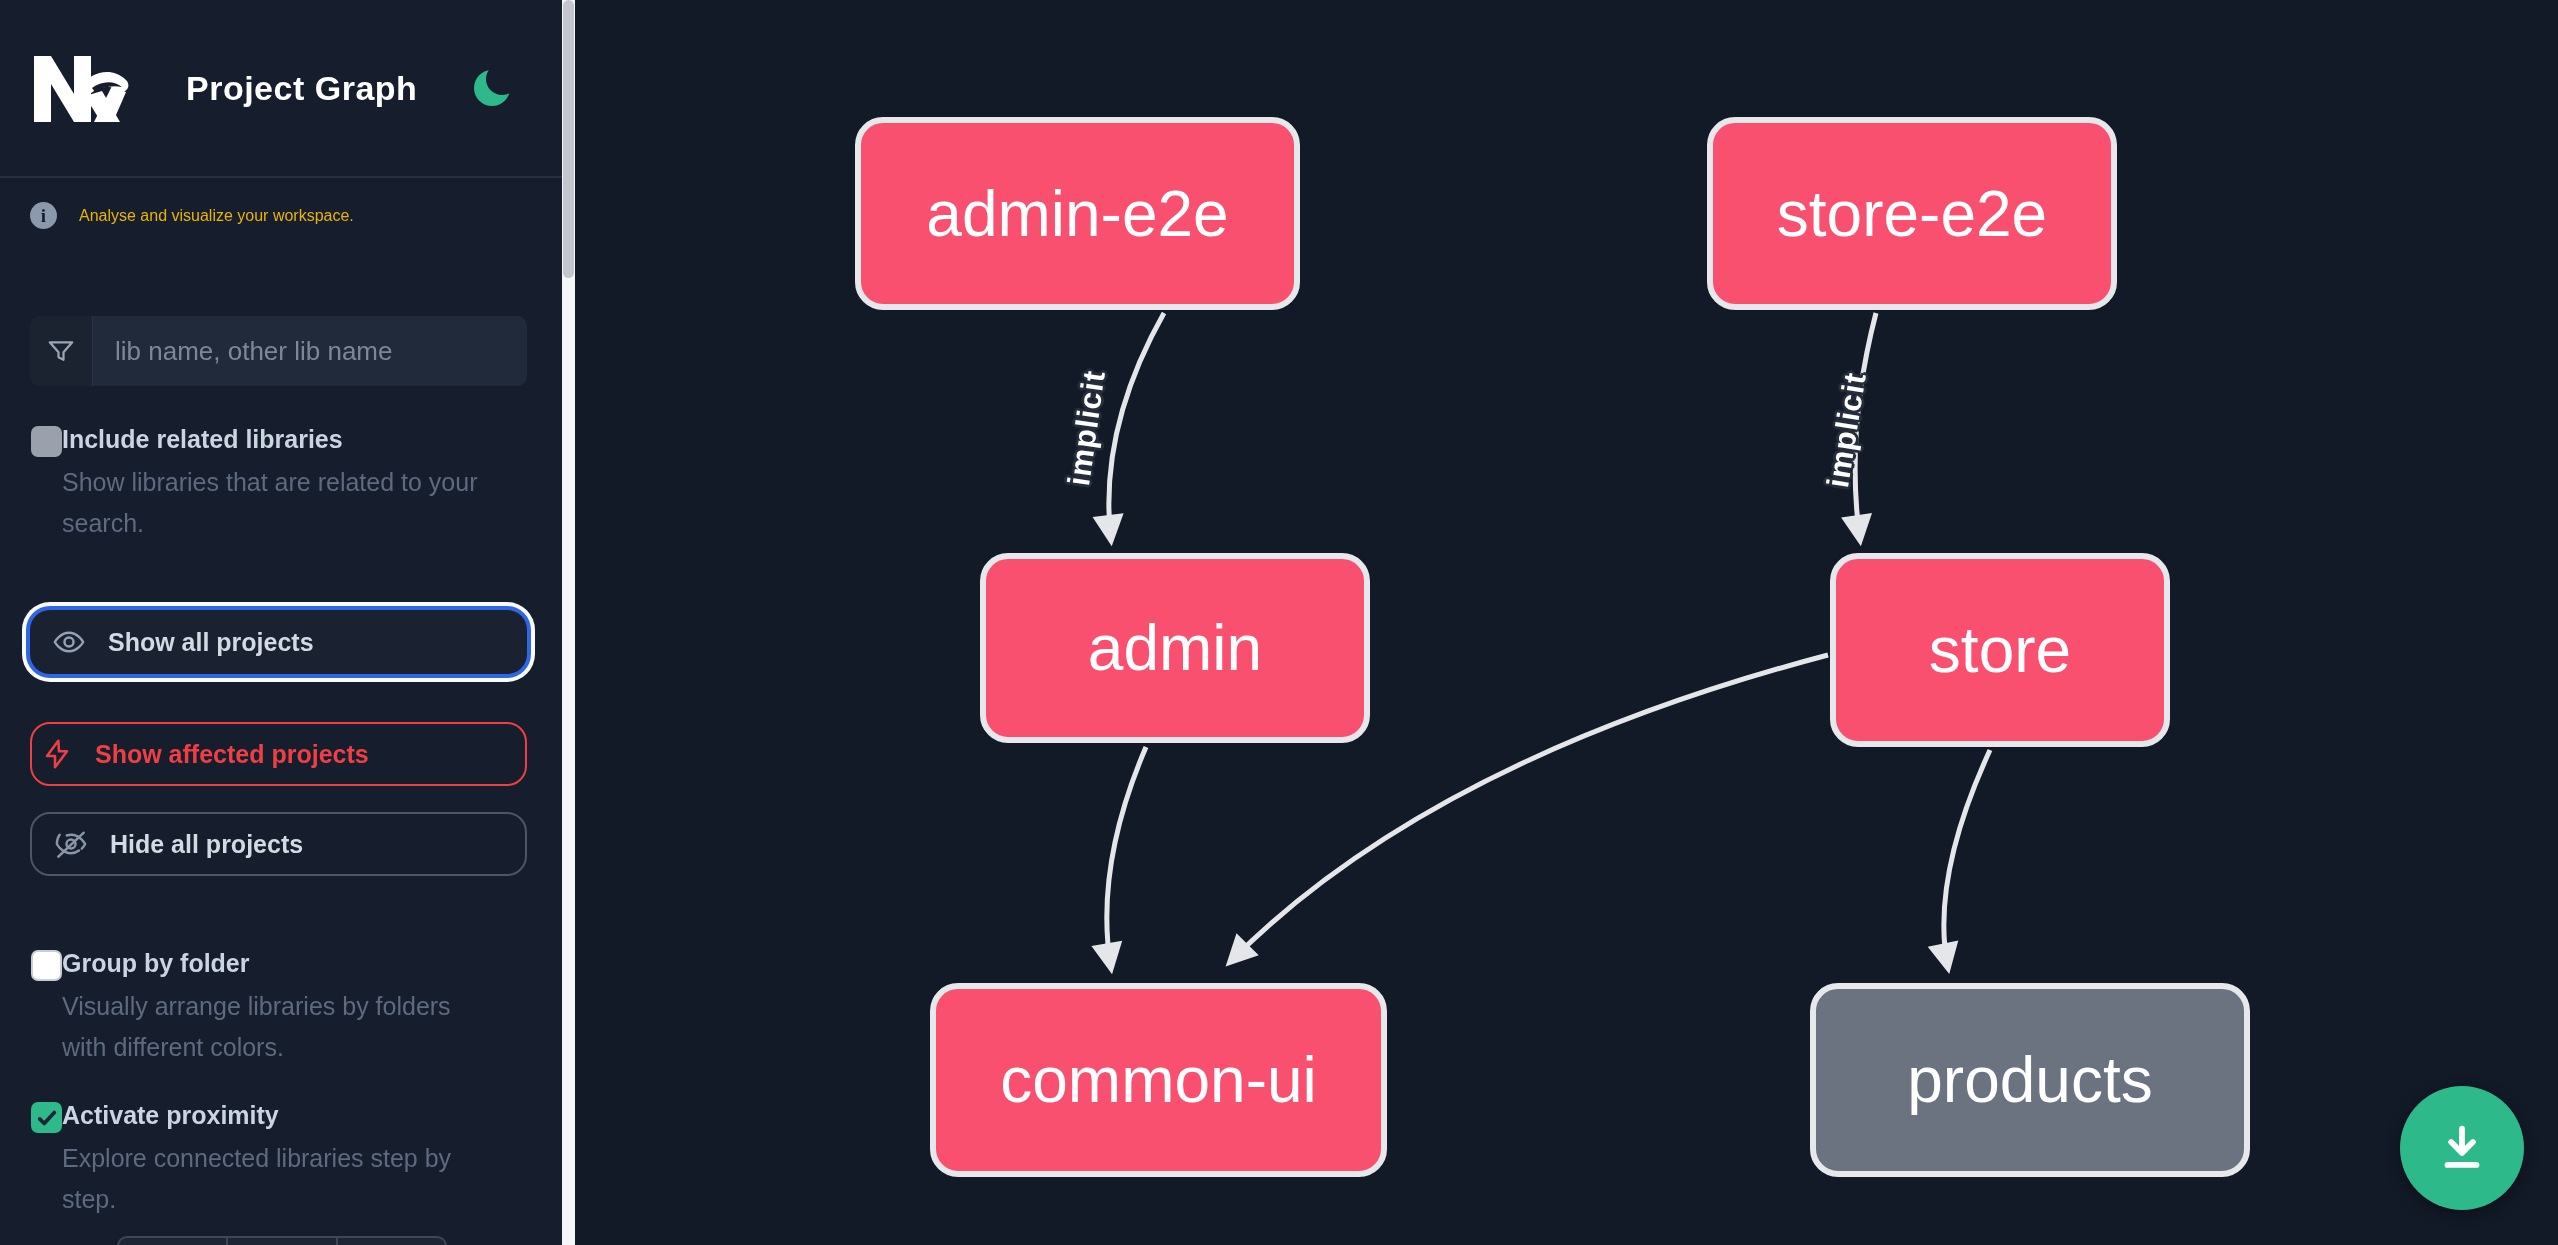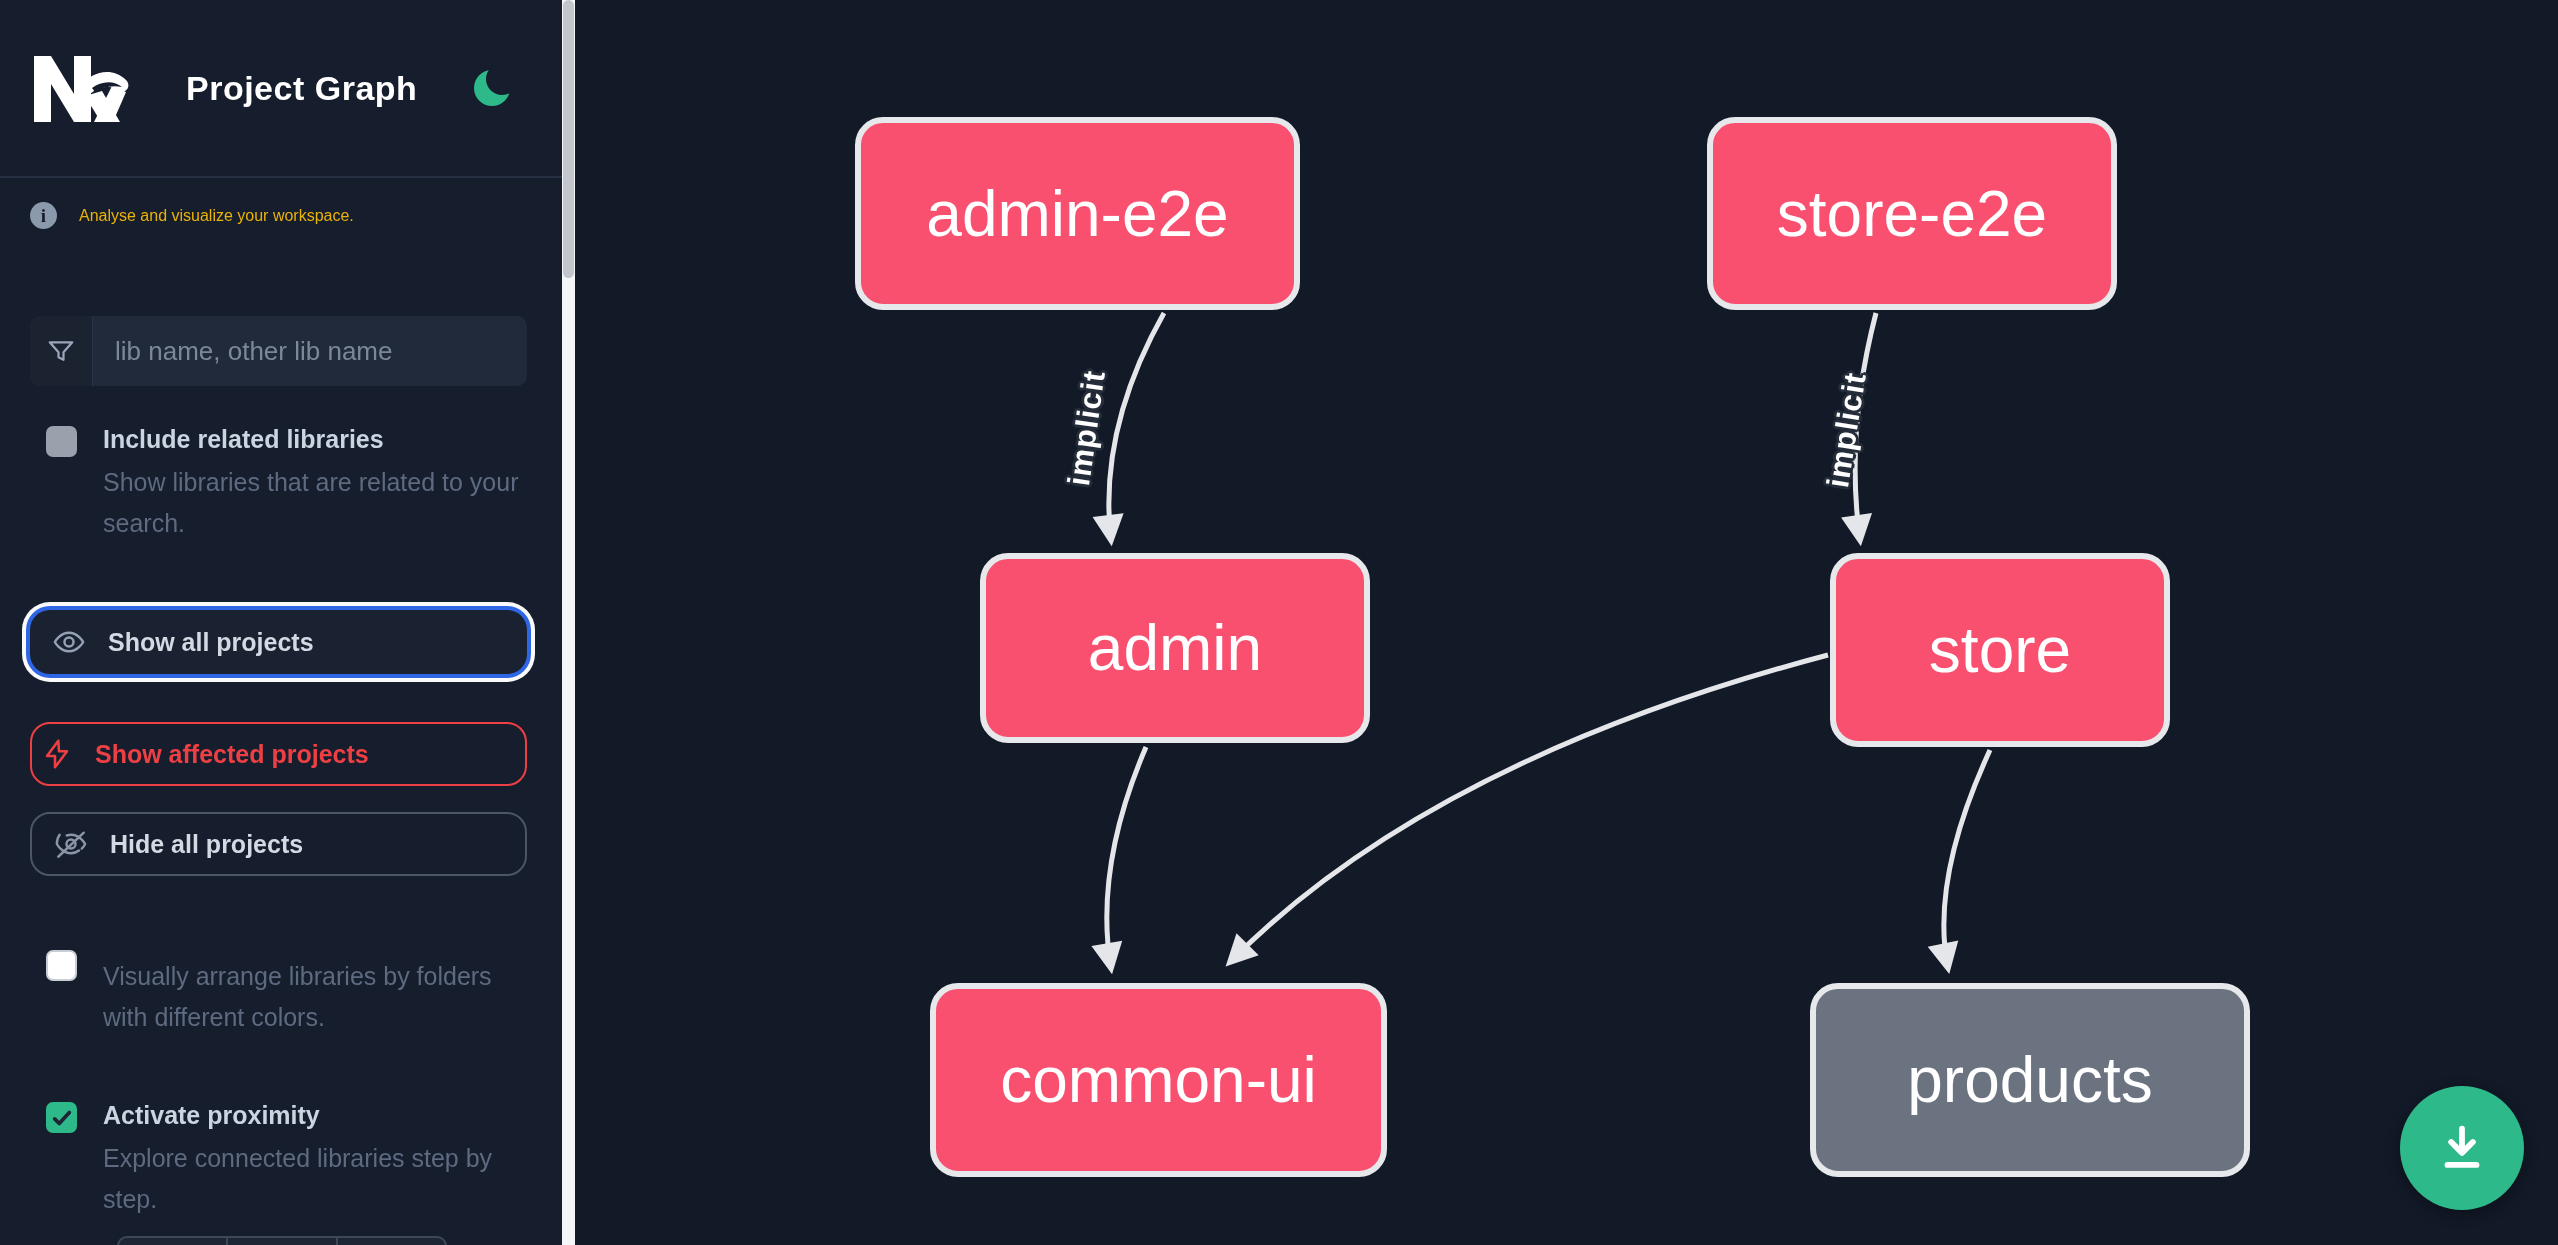--- a/index.html
+++ b/index.html
@@ -54,21 +54,21 @@
     width:63px; display:flex; align-items:center; justify-content:center;
     background:#1b2331; border-right:1px solid #2a3344;
   }
   .search input {
     flex:1; background:transparent; border:none; outline:none;
     font-family:"Liberation Sans", sans-serif;
     font-size:26px; color:#cbd5e1; padding:8px 22px;
   }
   .search input::placeholder { color:#7c8799; opacity:1; }
 
-  .check-row { position:absolute; left:46px; display:flex; gap:26px; }
+  .check-row { position:absolute; left:31px; display:flex; }
   .checkbox {
     width:31px; height:31px; border-radius:7px; flex:0 0 auto; margin-top:2px;
     display:flex; align-items:center; justify-content:center; cursor:pointer;
   }
   .checkbox[data-state="disabled"] { background:#9aa1ad; }
   .checkbox[data-state="unchecked"] { background:#ffffff; border:2px solid #c9ced6; }
   .checkbox[data-state="checked"]  { background:#2eb98a; }
   .checkbox svg { display:none; }
   .checkbox[data-state="checked"] svg { display:block; }
   .check-label { font-size:25px; font-weight:700; color:#cbd5e1; line-height:1.2; }
@@ -200,20 +200,21 @@
       <path d="M3 21 L21 4"></path>
     </svg>
     <span>Hide all projects</span>
   </div>
 
   <div class="check-row" style="top:948px;">
     <div class="checkbox" data-state="unchecked">
       
     </div>
     <div>
+      <div class="check-label">Group by folder</div>
       <div class="check-desc">Visually arrange libraries by folders with different colors.</div>
     </div>
   </div>
 
   <div class="check-row" style="top:1100px;">
     <div class="checkbox" data-state="checked">
       <svg width="22" height="22" viewBox="0 0 24 24" fill="none" stroke="#1d2535" stroke-width="4" stroke-linecap="round" stroke-linejoin="round">
           <path d="M4 13 l5 5 L20 6"></path>
         </svg>
     </div>

